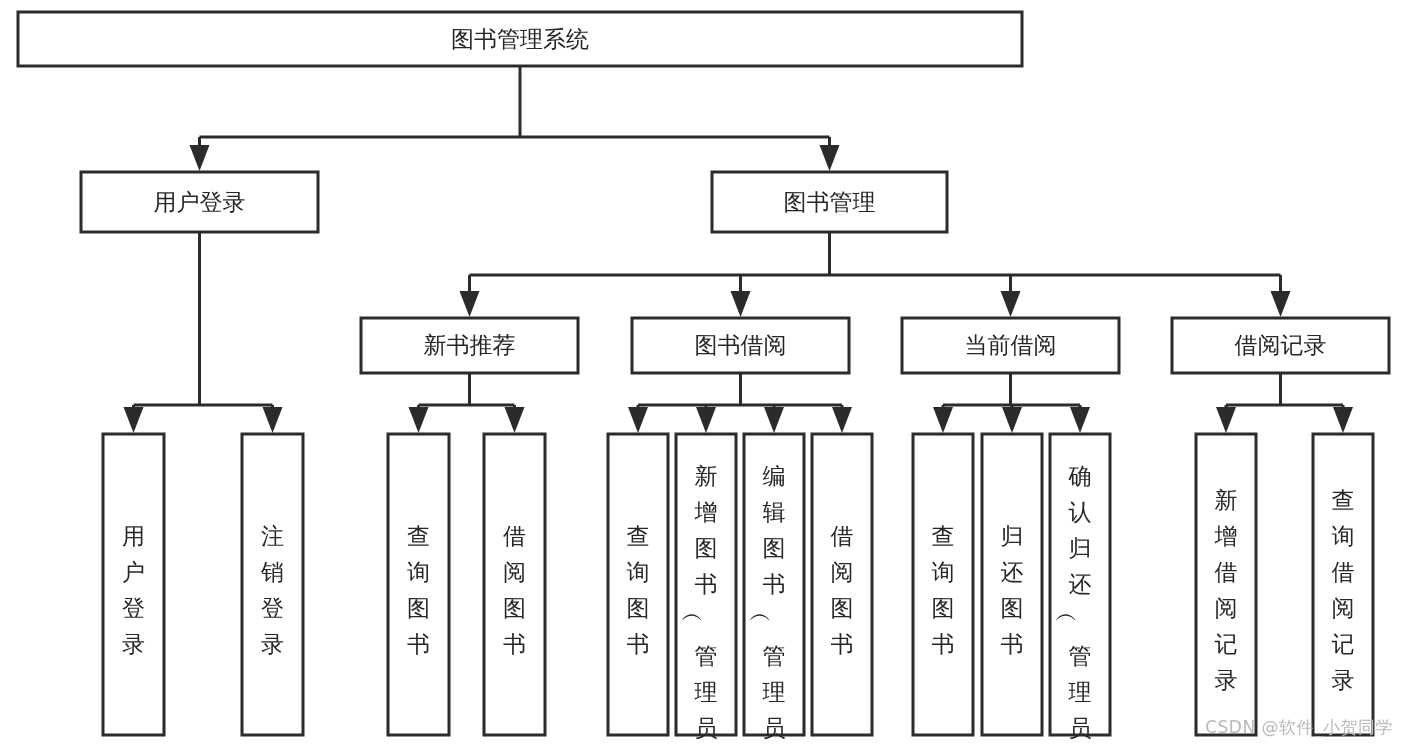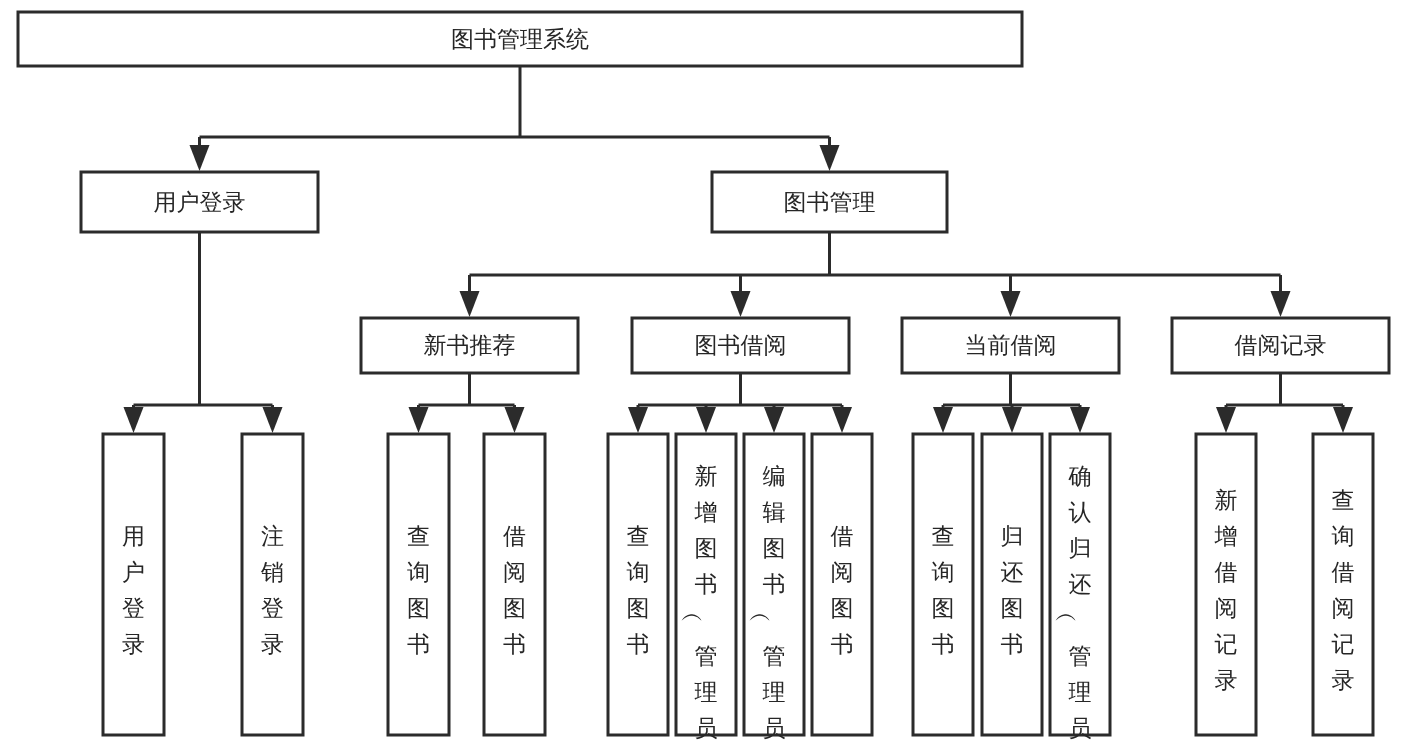--- a/index.html
+++ b/index.html
@@ -217,13 +217,14 @@
         <g>
           <rect x="1196" y="434" width="60" height="301" class="node-rect"></rect>
           <text x="1226" class="node-label-v"><tspan x="1226" y="508.42">新</tspan><tspan x="1226" y="544.42">增</tspan><tspan x="1226" y="580.42">借</tspan><tspan x="1226" y="616.42">阅</tspan><tspan x="1226" y="652.42">记</tspan><tspan x="1226" y="688.42">录</tspan></text>
         </g>
         <g>
           <rect x="1313" y="434" width="60" height="301" class="node-rect"></rect>
           <text x="1343" class="node-label-v"><tspan x="1343" y="508.42">查</tspan><tspan x="1343" y="544.42">询</tspan><tspan x="1343" y="580.42">借</tspan><tspan x="1343" y="616.42">阅</tspan><tspan x="1343" y="652.42">记</tspan><tspan x="1343" y="688.42">录</tspan></text>
         </g>
       </g>
   </svg>
+  <div class="watermark">CSDN @软件_小贺同学</div>
 </div>
 
 </body></html>

